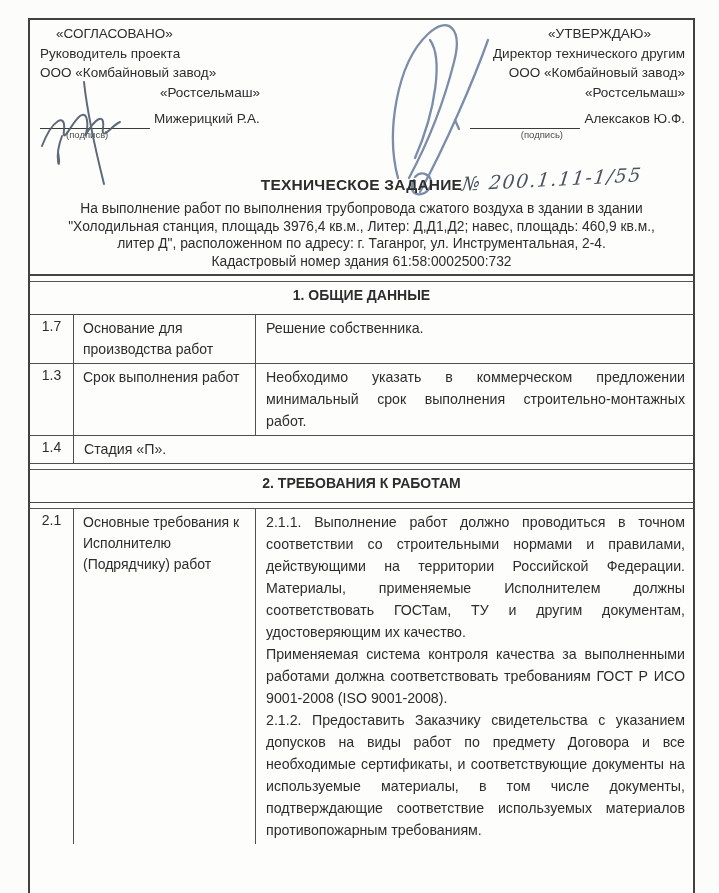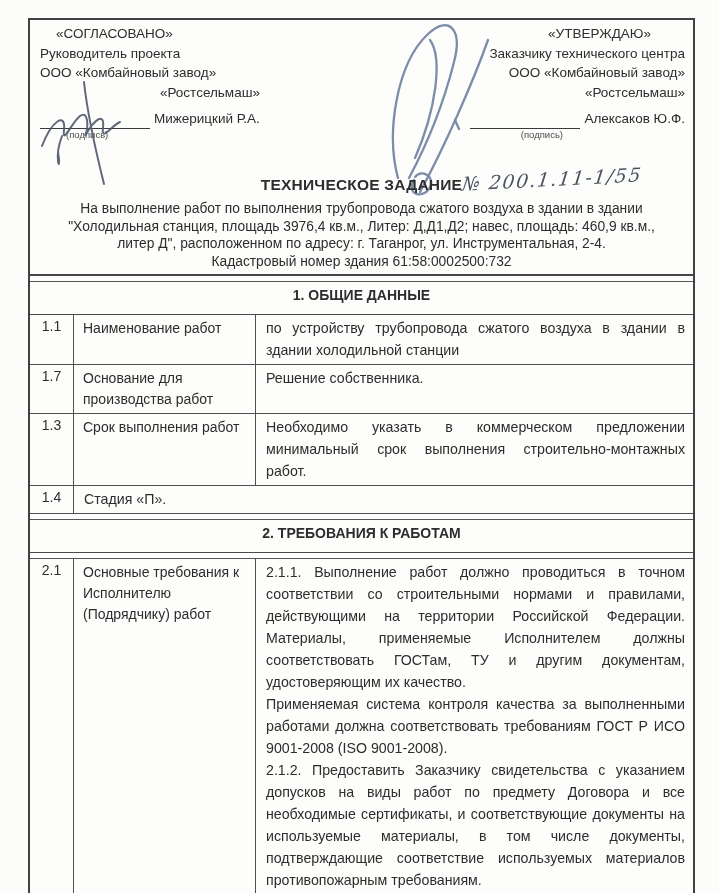--- a/index.html
+++ b/index.html
@@ -76,21 +76,21 @@
         <div>ООО «Комбайновый завод»</div>
         <div class="sb-line4-left">«Ростсельмаш»</div>
         <div class="sigrow">
           <span class="sigline"></span><span class="signame">Мижерицкий Р.А.</span>
         </div>
         <div class="sigcap capleft">(подпись)</div>
       </div>
 
       <div class="sig-block right">
         <div class="sb-line1-right">«УТВЕРЖДАЮ»</div>
-        <div>Заказчику технического центра</div>
+        <div>Директор технического другим</div>
         <div>ООО «Комбайновый завод»</div>
         <div>«Ростсельмаш»</div>
         <div class="sigrow">
           <span class="sigline"></span><span class="signame">Алексаков Ю.Ф.</span>
         </div>
         <div class="sigcap capright">(подпись)</div>
       </div>
 
       <svg class="scribble sleft" width="140" height="110" viewBox="0 0 140 110">
         <g fill="none" stroke="#4f5a6b" stroke-width="2" stroke-linecap="round" opacity="0.9">
@@ -121,25 +121,20 @@
       <div>"Холодильная станция, площадь 3976,4 кв.м., Литер: Д,Д1,Д2; навес, площадь: 460,9 кв.м.,</div>
       <div>литер Д", расположенном по адресу: г. Таганрог, ул. Инструментальная, 2-4.</div>
       <div>Кадастровый номер здания 61:58:0002500:732</div>
     </div>
 
     <div class="ttable">
 
       <div class="spacer"></div>
       <div class="sec-header">1. ОБЩИЕ ДАННЫЕ</div>
 
-      <div class="trow">
-        <div class="c-num">1.1</div>
-        <div class="c-label">Наименование работ</div>
-        <div class="c-value">по устройству трубопровода сжатого воздуха в здании в здании холодильной станции</div>
-      </div>
 
       <div class="trow">
         <div class="c-num">1.7</div>
         <div class="c-label">Основание для производства работ</div>
         <div class="c-value">Решение собственника.</div>
       </div>
 
       <div class="trow">
         <div class="c-num">1.3</div>
         <div class="c-label">Срок выполнения работ</div>

